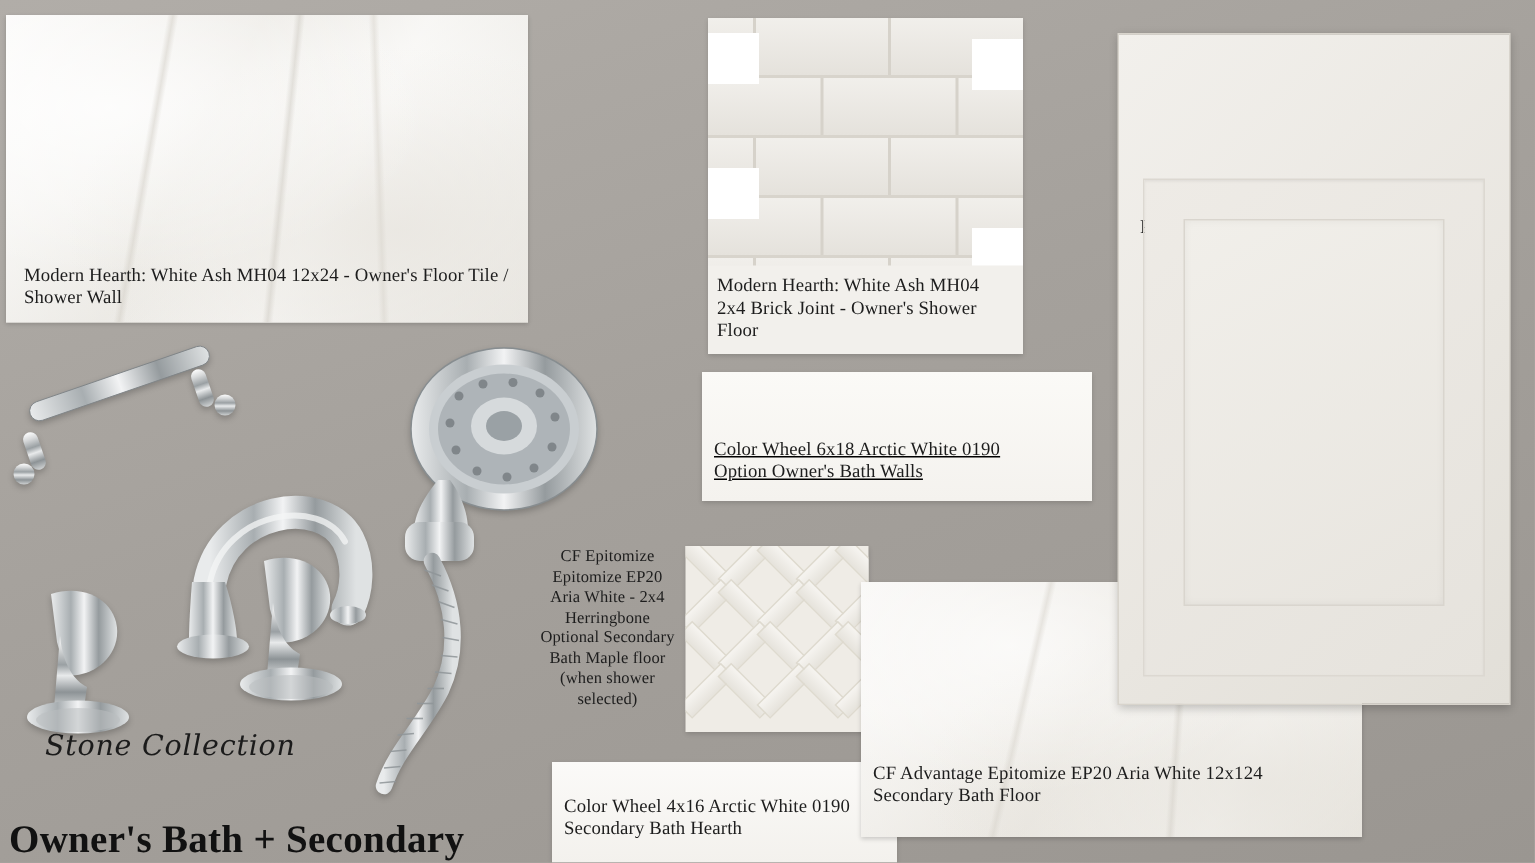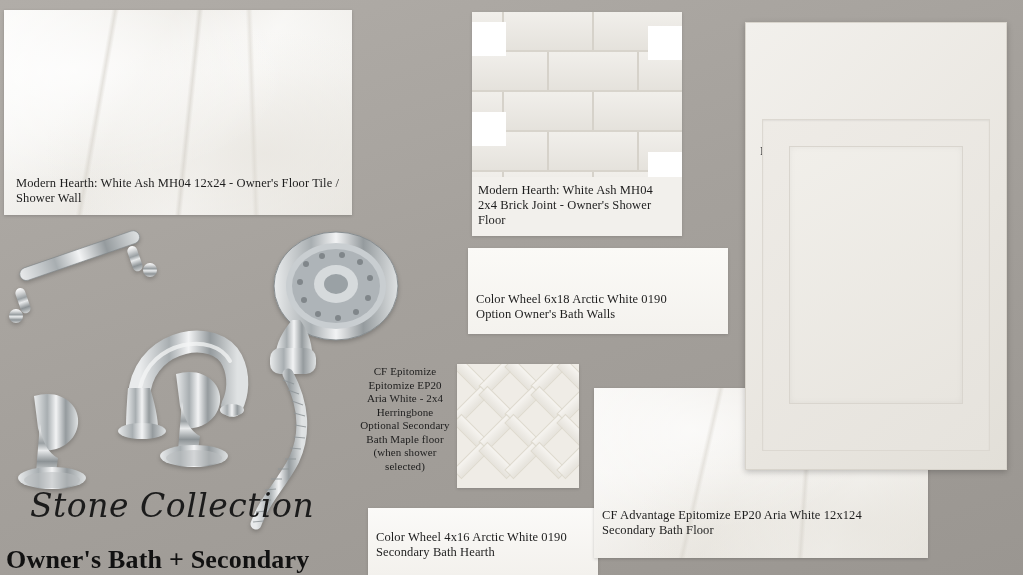--- a/index.html
+++ b/index.html
@@ -92,21 +92,21 @@
   }
 
   
   #tile-cw618 {
     left: 468px; top: 248px;
     width: 260px; height: 86px;
     background: linear-gradient(180deg,#fbfaf7 0%, #f4f2ee 100%);
     box-shadow: 0 1px 3px rgba(0,0,0,0.15);
   }
   #tile-cw618 .cap {
-    position: absolute; left: 8px; top: 44px;
+    position: absolute; left: 8px; top: 44px; text-decoration: underline;
   }
 
   
   #tile-herring {
     left: 457px; top: 364px;
     width: 122px; height: 124px;
     background: #efece6;
     box-shadow: 0 1px 3px rgba(0,0,0,0.15);
     overflow: hidden;
   }
@@ -128,21 +128,21 @@
   #tile-cw416 {
     left: 368px; top: 508px;
     width: 230px; height: 67px;
     background: linear-gradient(180deg,#fbfaf8 0%, #f3f1ed 100%);
     box-shadow: 0 1px 3px rgba(0,0,0,0.15);
   }
   #tile-cw416 .cap { position: absolute; left: 8px; top: 22px; }
 
   
   #tile-secfloor {
-    left: 594px; top: 388px;
+    left: 574px; top: 388px;
     width: 334px; height: 170px;
     background:
       linear-gradient(115deg, rgba(255,255,255,0.6) 0%, rgba(233,230,224,0.4) 45%, rgba(255,255,255,0.45) 75%, rgba(228,225,218,0.35) 100%),
       linear-gradient(0deg,#eae7e1 0%, #f4f2ee 50%, #efece7 100%);
     box-shadow: 0 1px 3px rgba(0,0,0,0.18);
   }
   #tile-secfloor .veins {
     position:absolute; inset:0;
     background:
       linear-gradient(103deg, transparent 33%, rgba(214,210,202,0.5) 34%, transparent 35%),
@@ -178,21 +178,21 @@
     position: absolute; left: 14px; top: 72px; margin-top: 48px;
   }
   #cabinet .cap .caption { font-size: 13px; }
 
   
   #stone-collection {
     position: absolute;
     left: 30px; top: 486px;
     font-family: "DejaVu Serif", serif;
     font-style: italic;
-    font-size: 33px;
+    font-size: 19px;
     color: #1b1b1b;
     letter-spacing: 0.5px;
   }
   #main-title {
     position: absolute;
     left: 6px; top: 545px;
     font-family: "Liberation Serif", serif;
     font-weight: bold;
     font-size: 26px;
     color: #111111;

